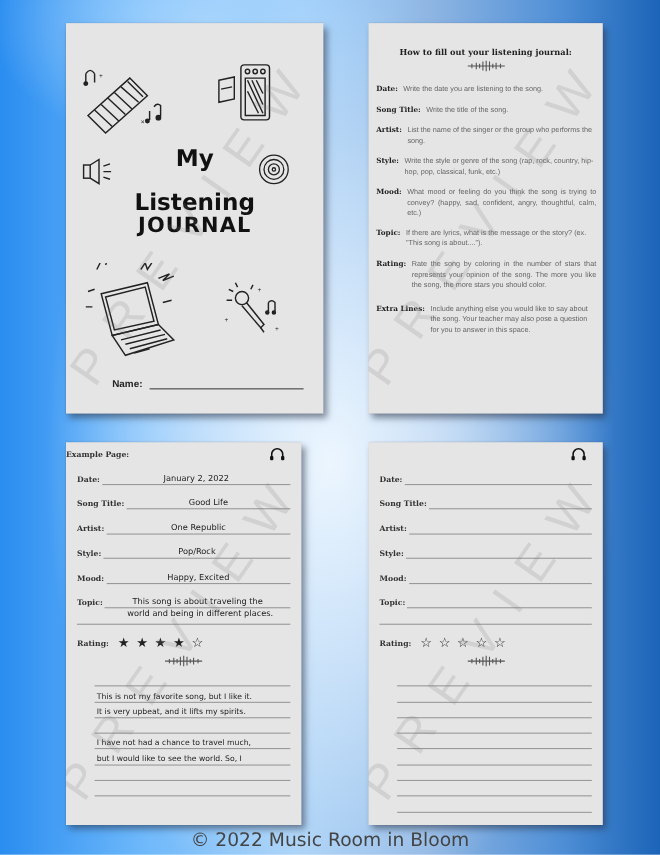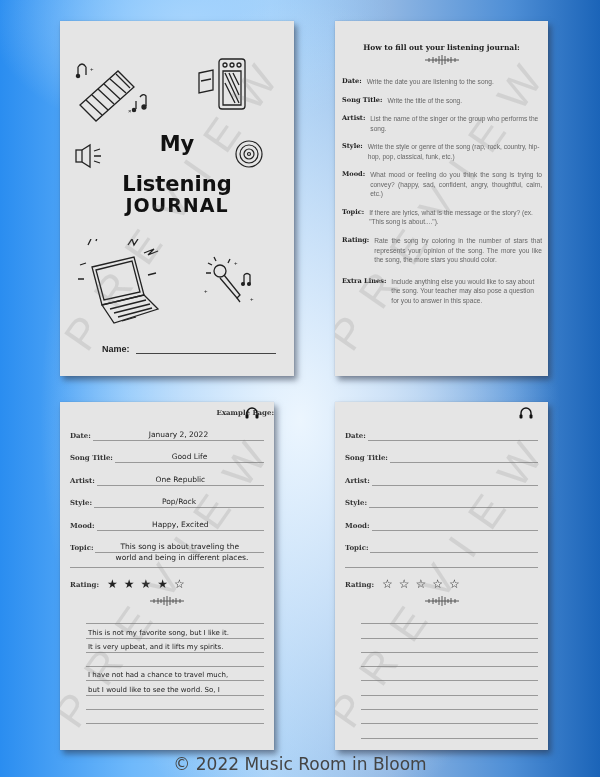--- a/index.html
+++ b/index.html
@@ -44,21 +44,21 @@
   
   .how-title { position:absolute; top:22px; left:0; right:0; text-align:center; font-family:"DejaVu Serif", serif; font-weight:bold; font-size:7.5px; color:#222; }
   .wave { display:block; margin:0 auto; }
   .instr { position:absolute; left:7px; right:6px; top:56px; }
   .instr-item { display:flex; font-size:6.6px; color:#666; line-height:1.45; margin-bottom:9px; }
   .instr-item .k { font-family:"DejaVu Serif", serif; font-weight:bold; color:#222; flex:none; margin-right:5px; }
   .instr-item .v { flex:1; }
 
   
   .fields { position:absolute; left:10px; right:10px; top:16px; }
-  .page-head { position:absolute; top:6px; left:0; right:0; text-align:right; font-family:"DejaVu Serif", serif; font-weight:bold; font-size:7px; color:#333; }
+  .page-head { position:absolute; top:6px; left:0; right:0; text-align:left; font-family:"DejaVu Serif", serif; font-weight:bold; font-size:7px; color:#333; }
   .headphones { position:absolute; top:4px; right:14px; }
   .field { display:flex; align-items:flex-end; height:22.5px; }
   .field .lab { font-family:"DejaVu Serif", serif; font-weight:bold; font-size:7px; color:#333; flex:none; margin-right:2px; padding-bottom:1px; }
   .field .ln { flex:1; border-bottom:1px solid #999; text-align:center; font-family:"DejaVu Sans", sans-serif; font-size:7.5px; color:#222; padding-bottom:1px; min-height:9px; }
   .line-full { border-bottom:1px solid #999; height:14px; text-align:center; font-family:"DejaVu Sans", sans-serif; font-size:7.5px; color:#222; }
   .rating { display:flex; align-items:center; margin-top:10px; }
   .rating .lab { font-family:"DejaVu Serif", serif; font-weight:bold; font-size:7px; color:#333; margin-right:8px; }
   .star { font-size:12px; color:#222; margin-right:6px; line-height:1; }
   .wave-small { display:block; margin:6px auto 4px; }
   .extra { margin-top:2px;margin-left:16px; }

